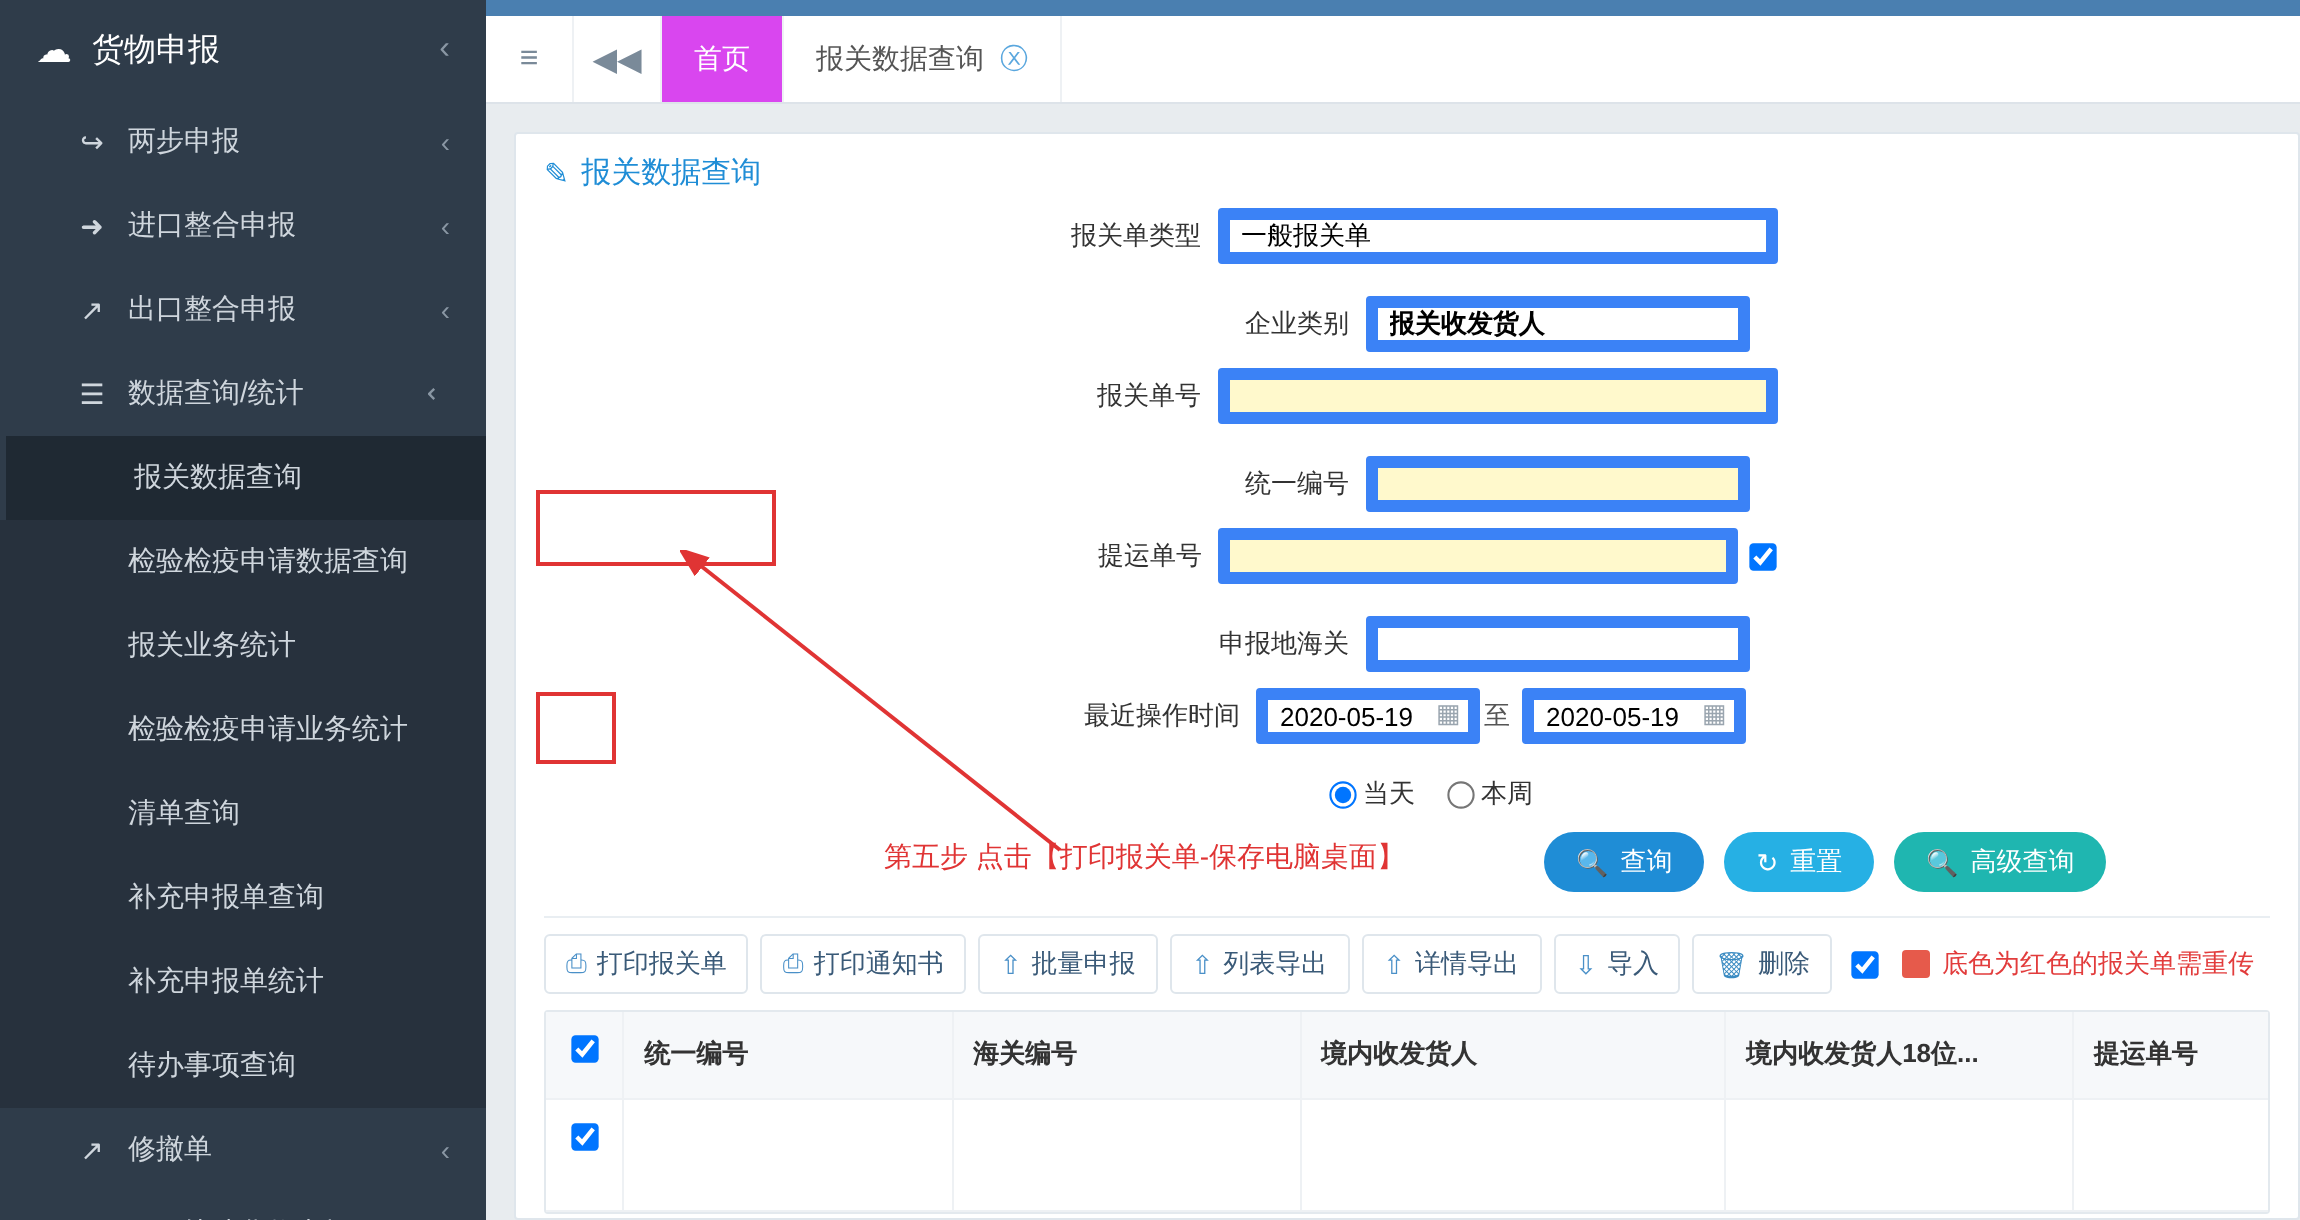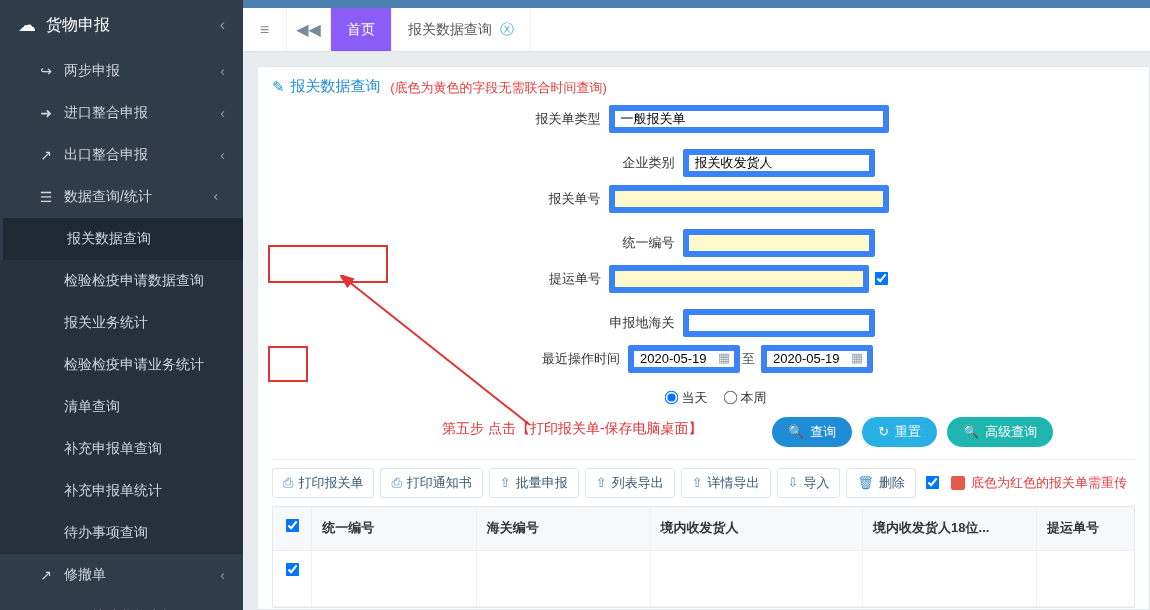--- a/index.html
+++ b/index.html
@@ -24,39 +24,39 @@
 .main { flex: 1; display: flex; flex-direction: column; background: #e8ecef; overflow: hidden; }
 
 
 .topbar { background: #4a7fb0; height: 8px; }
 
 
 .tabsbar { display: flex; align-items: stretch; background: #fff; height: 44px; border-bottom: 1px solid #dde3e9; }
 .tabs-ctrl { display: flex; }
 .tabs-ctrl-btn { width: 44px; display: flex; align-items: center; justify-content: center; color: #7a8a99; border-right: 1px solid #eef1f4; cursor: pointer; font-size: 16px; }
 .tab { display: flex; align-items: center; padding: 0 16px; color: #555; border-right: 1px solid #eef1f4; cursor: pointer; font-size: 14px; }
-.tab.home { background: #8b5cf6; color: #fff; align-items: center; }
+.tab.home { background: #d946ef; color: #fff; align-items: center; }
 .tab .close { margin-left: 8px; color: #5aa7de; font-size: 14px; }
 
 
 .panel-wrap { padding: 14px 0 0 14px; flex: 1; overflow: hidden; }
 .panel { background: #fff; border: 1px solid #dfe6ec; border-radius: 2px; height: 100%; }
 .panel-inner { padding: 10px 14px; }
 .panel-title { color: #1f8dd6; font-size: 15px; display: inline-flex; align-items: center; }
 .panel-title .glyph { margin-right: 6px; }
 .panel-note { color: #e23c3c; font-size: 13px; margin-left: 6px; }
 
 
 .form { margin-top: 8px; }
 .form-row { display: flex; align-items: center; margin-bottom: 8px; gap: 16px; flex-direction: column; }
 .field { display: flex; align-items: center; }
 .field-label { width: 90px; text-align: right; padding-right: 8px; color: #333; }
 .field-input { height: 28px; border: 6px solid #3b82f6; border-radius: 2px; padding: 0 6px; font-size: 13px; }
 .field-input.wide1 { width: 280px; }
-.field-input.wide2 { width: 192px; }
+.field-input.wide2 { width: 192px; font-weight: bold; }
 .field-input.date { width: 112px; }
 .field-input.yellow { background: #fff9cc; }
 .date-icon { width: 18px; height: 18px; margin-left: -22px; color: #9aa5af; pointer-events: none; }
 .range-sep { margin: 0 6px; color: #555; }
 .check-after { margin-left: 6px; }
 .radio-grp { display: flex; align-items: center; gap: 16px; margin-left: 24px; }
 .radio-item { display: flex; align-items: center; gap: 4px; }
 
 .actions { display: flex; gap: 10px; margin: 10px 0 12px 0; justify-content: flex-start; padding-left: 500px; }
 .btn-pill { height: 30px; padding: 0 16px; border: none; border-radius: 15px; color: #fff; font-size: 13px; display: inline-flex; align-items: center; gap: 6px; cursor: pointer; }
@@ -164,21 +164,20 @@
     </div>
 
     <div class="panel-wrap">
       <div class="panel">
         <div class="panel-inner">
           <div>
             <span class="panel-title">
               <span class="glyph">✎</span>
               <span>报关数据查询</span>
             </span>
-            <span class="panel-note">(底色为黄色的字段无需联合时间查询)</span>
           </div>
 
           <div class="form">
             <div class="form-row">
               <div class="field">
                 <div class="field-label">报关单类型</div>
                 <input class="field-input wide1" value="一般报关单" style="">
               </div>
               <div class="field" style="margin-left:60px;justify-content:space-between;">
                 <div class="field-label">企业类别</div>

